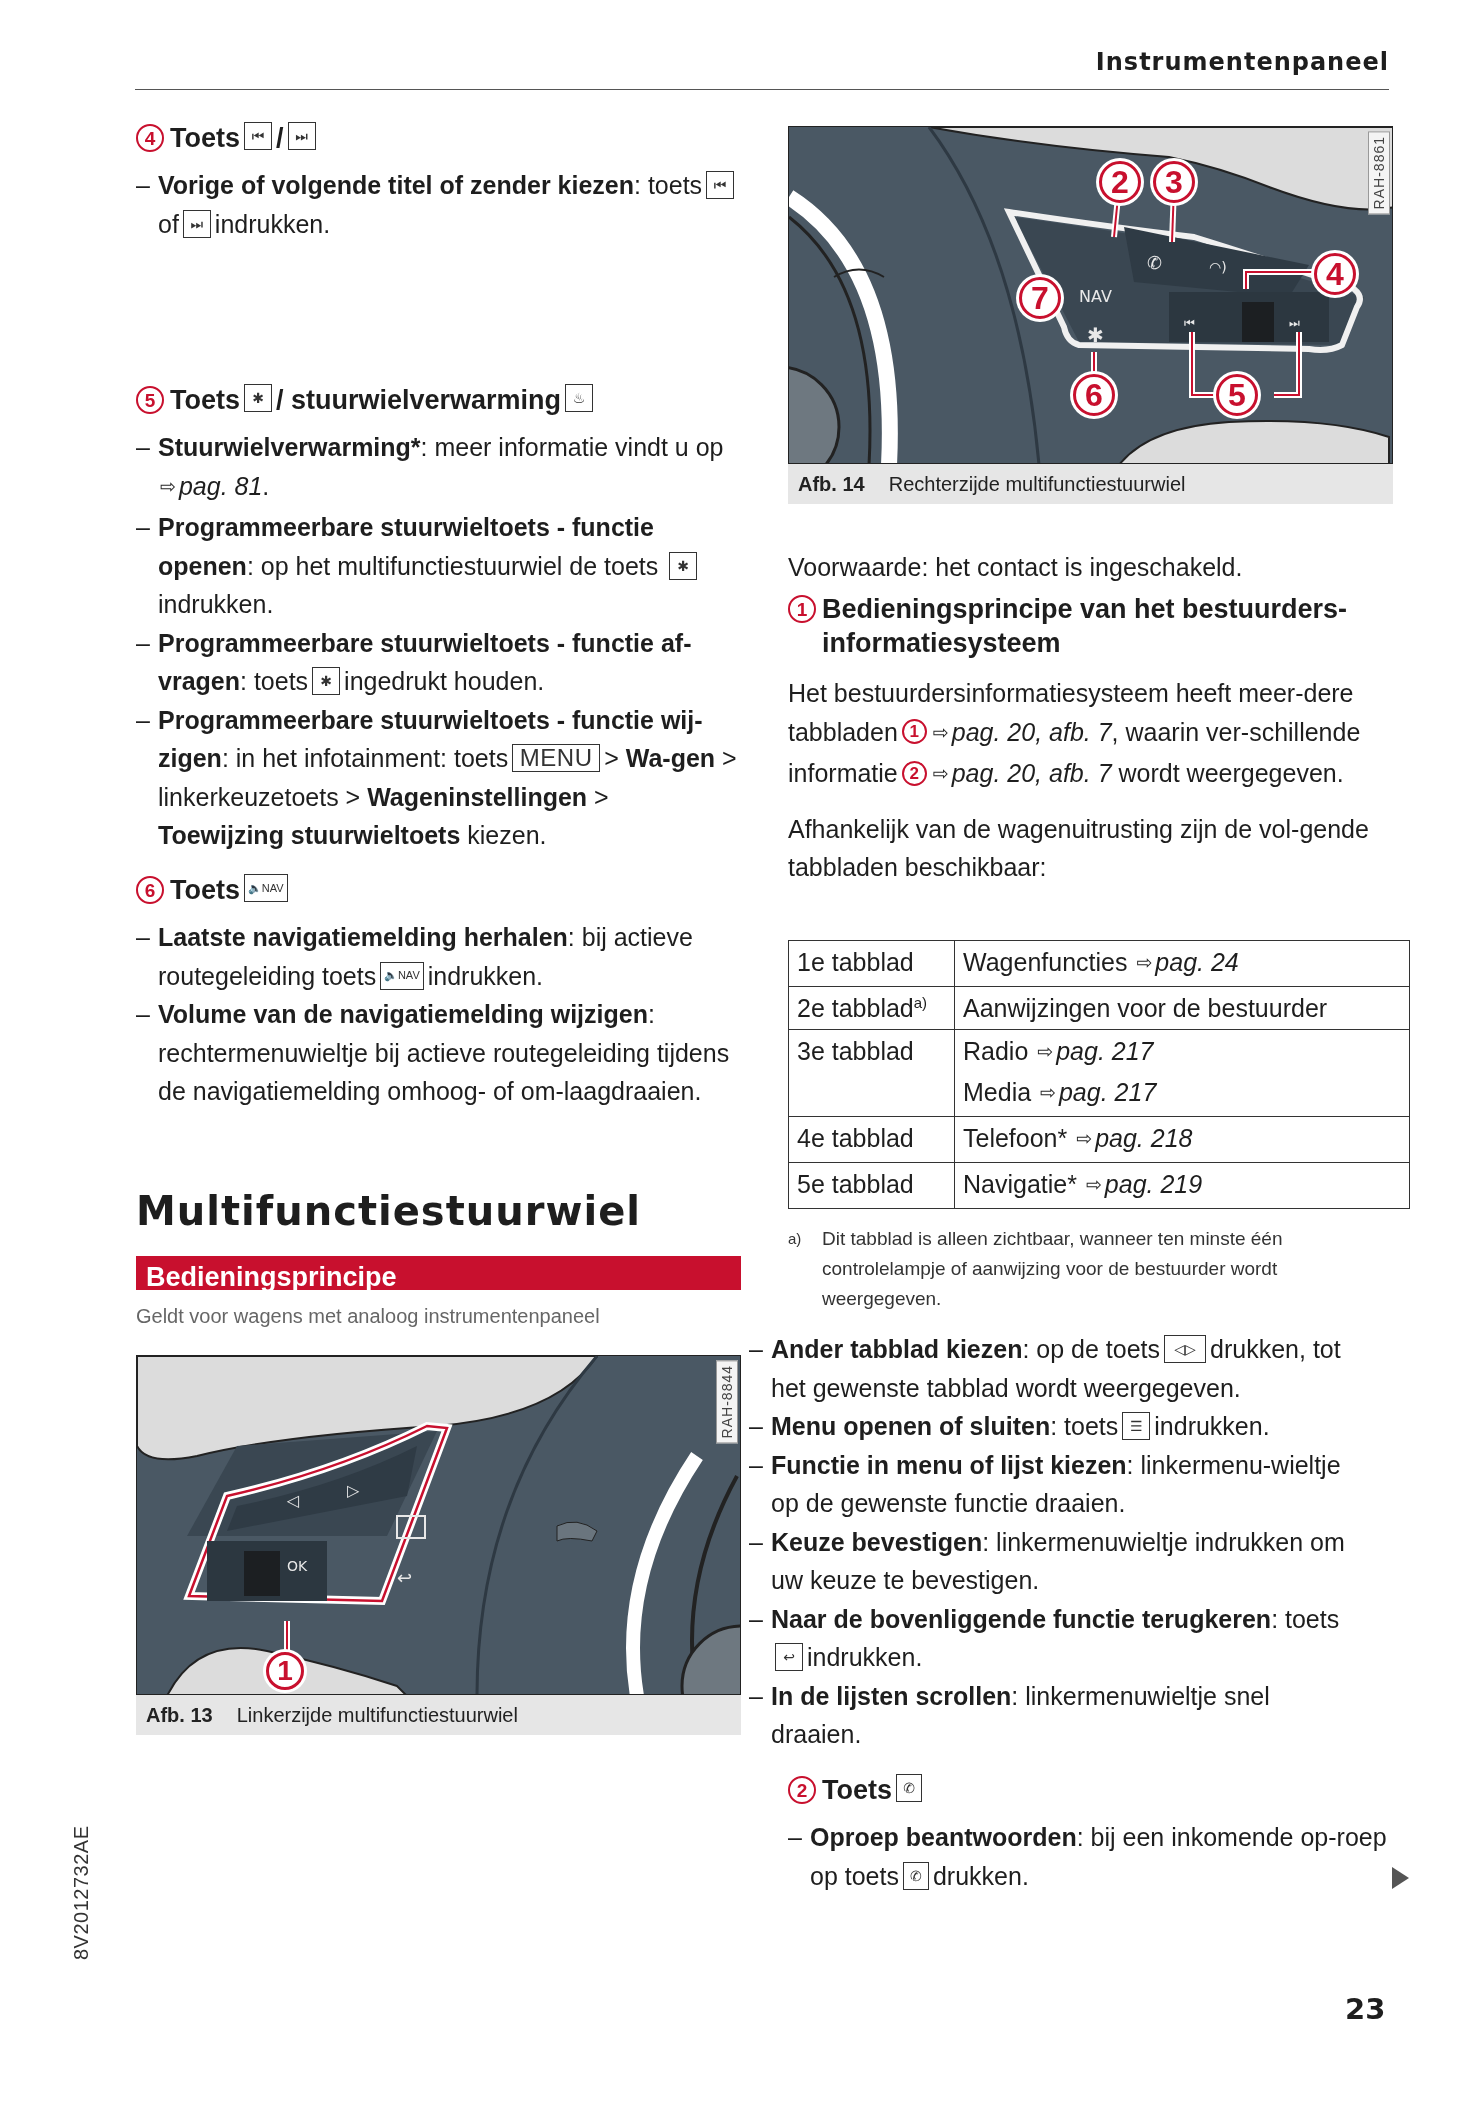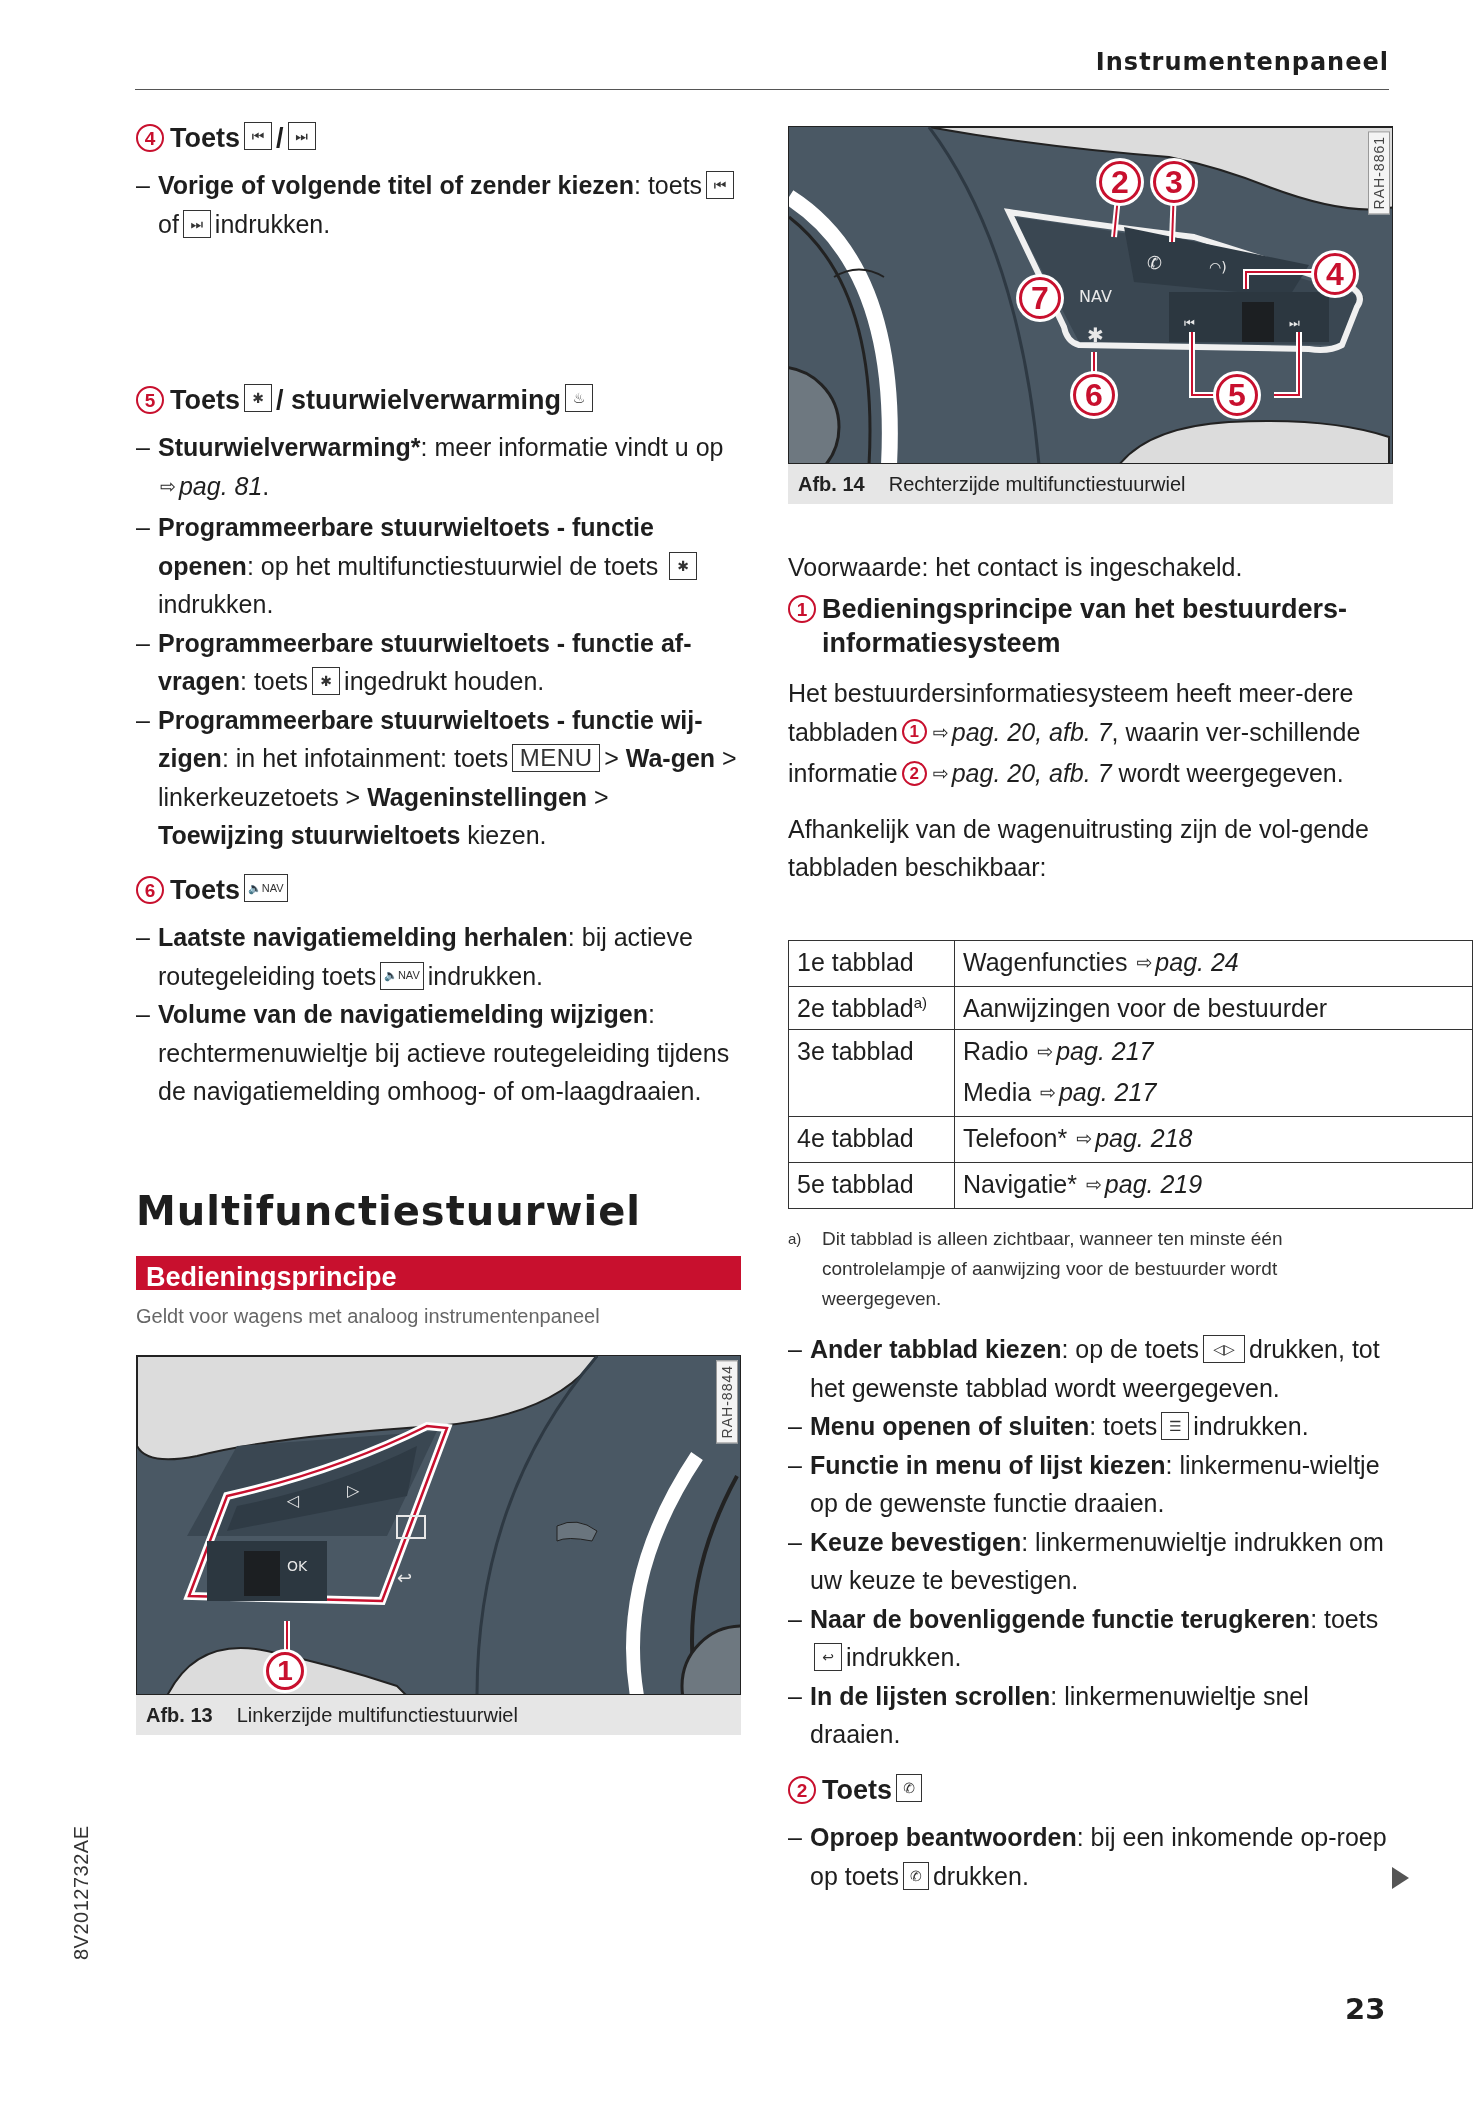--- a/index.html
+++ b/index.html
@@ -30,21 +30,21 @@
   .h1 { font-family: "DejaVu Sans", sans-serif; font-weight: bold; font-size: 40px; letter-spacing: 1px; color: #1e1e1e; }
   .redbar { background: #c8102e; color: #fff; font-weight: bold; font-size: 27px; height: 34px; line-height: 42px; padding-left: 10px; }
   .sub { color: #666; font-size: 20px; line-height: 32px; }
 
   .figure { background: #4a5864; position: relative; overflow: hidden; border: 1.5px solid #222; }
   .caption { background: #e6e6e6; font-size: 20px; height: 40px; line-height: 40px; padding-left: 10px; color: #222; }
   .caption b { margin-right: 24px; }
   .rah { position: absolute; right: 2px; background: #f4f4f4; color: #444; font-size: 14px; writing-mode: vertical-rl; transform: rotate(180deg); padding: 4px 2px; letter-spacing: 1px; border: 1px solid #999; }
   .callout { position: absolute; width: 42px; height: 42px; border-radius: 50%; background: #fff; border: 3px solid #c8102e; color: #c8102e; font-weight: bold; font-size: 32px; display: flex; align-items: center; justify-content: center; line-height: 1; box-shadow: 0 0 0 3px #fff; }
 
-  table.tabs { border-collapse: collapse; width: 685px; font-size: 25px; }
+  table.tabs { border-collapse: collapse; width: 622px; font-size: 25px; }
   table.tabs td { border: 1.8px solid #333; padding: 2px 8px; line-height: 38px; vertical-align: top; }
   table.tabs td:first-child { width: 166px; }
   sup { font-size: 15px; vertical-align: super; line-height: 0; }
 
   .footnote { font-size: 19px; line-height: 30px; color: #333; display: flex; }
   .footnote .mark { width: 34px; font-size: 15px; flex: 0 0 auto; }
 
   .next-arrow { position: absolute; left: 1392px; top: 1867px; width: 0; height: 0; border-top: 11px solid transparent; border-bottom: 11px solid transparent; border-left: 17px solid #555; }
   .page-num { position: absolute; left: 1345px; top: 1992px; font-family: "DejaVu Sans", sans-serif; font-weight: bold; font-size: 29px; color: #1e1e1e; }
   .doc-code { position: absolute; left: 70px; top: 1960px; transform-origin: left top; transform: rotate(-90deg); font-size: 20px; color: #333; white-space: nowrap; letter-spacing: 0.5px; }
@@ -222,21 +222,21 @@
     <td><span>Navigatie*</span> <span class="arrow">⇨</span><i>pag. 219</i></td>
   </tr>
 </tbody>
   </table>
 
 <div class="abs footnote" style="left:788px; top:1224px; width:600px;">
   <span class="mark">a)</span>
   <span>Dit tabblad is alleen zichtbaar, wanneer ten minste één controlelampje of aanwijzing voor de bestuurder wordt weergegeven.</span>
 </div>
 
-<ul class="abs items" style="left:788px; top:1330px; width:605px;">
+<ul class="abs items" style="left:749px; top:1330px; width:605px;">
   <li><b>Ander tabblad kiezen</b><span>: op de toets</span><span class="key small" style="min-width:42px;">◁▷</span><span>drukken, tot het gewenste tabblad wordt weergegeven.</span></li>
   <li><b>Menu openen of sluiten</b><span>: toets</span><span class="key small">☰</span><span>indrukken.</span></li>
   <li><b>Functie in menu of lijst kiezen</b><span>: linkermenu-wieltje op de gewenste functie draaien.</span></li>
   <li><b>Keuze bevestigen</b><span>: linkermenuwieltje indrukken om uw keuze te bevestigen.</span></li>
   <li><b>Naar de bovenliggende functie terugkeren</b><span>: toets</span><span class="key small">↩</span><span>indrukken.</span></li>
   <li><b>In de lijsten scrollen</b><span>: linkermenuwieltje snel draaien.</span></li>
 </ul>
 
 <div class="abs" style="left:788px; top:1770px; width:605px;">
   <div class="sec-head">

